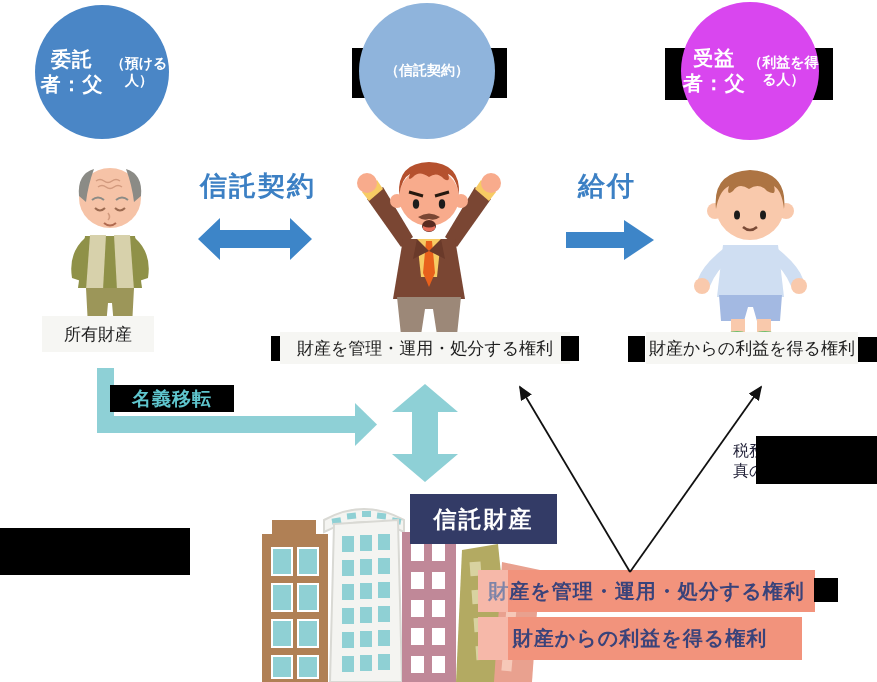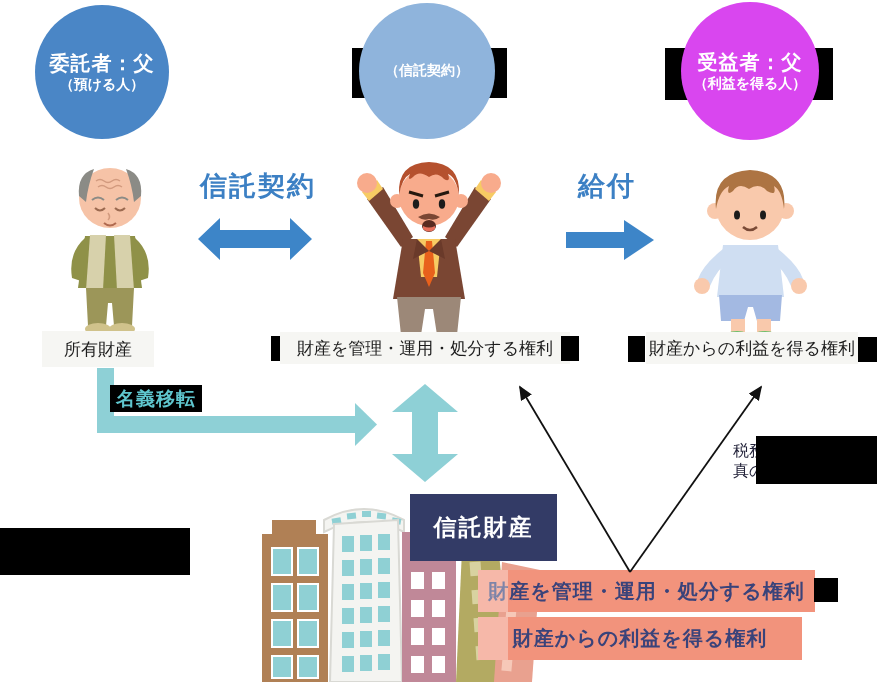--- a/index.html
+++ b/index.html
@@ -3,51 +3,51 @@
 <meta charset="utf-8">
 <style>
   html,body{margin:0;padding:0;background:#fff;}
   #canvas{
     position:relative;width:877px;height:682px;background:#fff;overflow:hidden;
     font-family:"DejaVu Sans","Liberation Sans",sans-serif;
   }
   .abs{position:absolute;}
   
   .circle{
-    position:absolute;border-radius:50%;display:flex;flex-direction:column;
+    position:absolute;border-radius:50%;display:flex;
     align-items:center;justify-content:center;color:#fff;font-weight:bold;
     text-align:center;z-index:2;line-height:1.25;
   }
   .circle .t{font-size:20px;letter-spacing:1px;}
   .circle .s{font-size:14px;}
   .c-settlor{left:35px;top:5px;width:134px;height:134px;background:#4a86c6;}
   .c-trustee{left:359px;top:3px;width:136px;height:136px;background:#8fb4dc;}
   .c-beneficiary{left:681px;top:2px;width:138px;height:138px;background:#d946ef;}
   
   .black{position:absolute;background:#000;}
   .z1{z-index:1}.z2{z-index:2}.z4{z-index:4}.z5{z-index:5}
   
   .rel-label{position:absolute;color:#3c80c4;font-weight:bold;font-size:27px;letter-spacing:2px;z-index:2;}
   
   .graybox{
     position:absolute;background:#f6f6f3;color:#1d1d1d;font-size:17px;
     display:flex;align-items:center;justify-content:center;white-space:nowrap;z-index:2;
   }
   
   .nt-label{
-    position:absolute;left:110px;top:385px;width:92px;height:27px;background:#000;
+    position:absolute;left:110px;top:385px;width:124px;height:27px;background:#000;
     color:#5fc6ce;font-weight:bold;font-size:19px;display:flex;align-items:center;
     justify-content:center;z-index:3;letter-spacing:1px;
   }
   
   .navy-note{position:absolute;color:#3a437a;font-weight:bold;font-size:19px;white-space:nowrap;z-index:3;letter-spacing:1px;}
   .partial-note{position:absolute;left:733px;top:441px;color:#23233a;font-size:16px;line-height:20px;z-index:3;white-space:nowrap;}
   
   .tp-box{
-    position:absolute;left:410px;top:494px;width:147px;height:67px;background:#333b66;
+    position:absolute;left:410px;top:494px;width:147px;height:50px;background:#333b66;
     color:#fff;font-weight:bold;font-size:23px;display:flex;align-items:center;
     justify-content:center;z-index:3;letter-spacing:2px;
   }
   
   .salmon{
     position:absolute;background:#f2937c;color:#3a437a;font-weight:bold;font-size:20px;
     display:flex;align-items:center;justify-content:center;white-space:nowrap;z-index:2;
     letter-spacing:1px;
   }
   .salmon::before{
@@ -152,21 +152,21 @@
     <circle cx="19" cy="129" r="8" fill="#f9c9ac"></circle>
     <circle cx="116" cy="129" r="8" fill="#f9c9ac"></circle>
     <path d="M40,88 L95,88 L101,140 L34,140 Z" fill="#cfdef2"></path>
     <path d="M36,138 L99,138 L97,164 L74,164 L70,150 L65,150 L61,164 L38,164 Z" fill="#a3b9e2"></path>
     <rect x="48" y="162" width="14" height="17" fill="#f9c9ac"></rect>
     <rect x="74" y="162" width="14" height="17" fill="#f9c9ac"></rect>
     <ellipse cx="54" cy="181" rx="14" ry="7" fill="#6cc06c"></ellipse>
     <ellipse cx="82" cy="181" rx="14" ry="7" fill="#6cc06c"></ellipse>
   </svg>
 
-  <div class="graybox" style="left:42px;top:331px;width:112px;height:36px;">所有財産</div>
+  <div class="graybox" style="left:42px;top:316px;width:112px;height:36px;">所有財産</div>
 
   <div class="black z2" style="left:271px;top:336px;width:11px;height:25px;"></div>
   <div class="graybox" style="left:280px;top:332px;width:290px;height:32px;">財産を管理・運用・処分する権利</div>
   <div class="black z2" style="left:561px;top:336px;width:18px;height:25px;"></div>
 
   <div class="black z2" style="left:628px;top:336px;width:17px;height:26px;"></div>
   <div class="graybox" style="left:646px;top:332px;width:212px;height:32px;">財産からの利益を得る権利</div>
   <div class="black z2" style="left:858px;top:337px;width:19px;height:25px;"></div>
 
   <svg class="abs z2" style="left:95px;top:368px;" width="282" height="84" viewBox="0 0 282 84">

